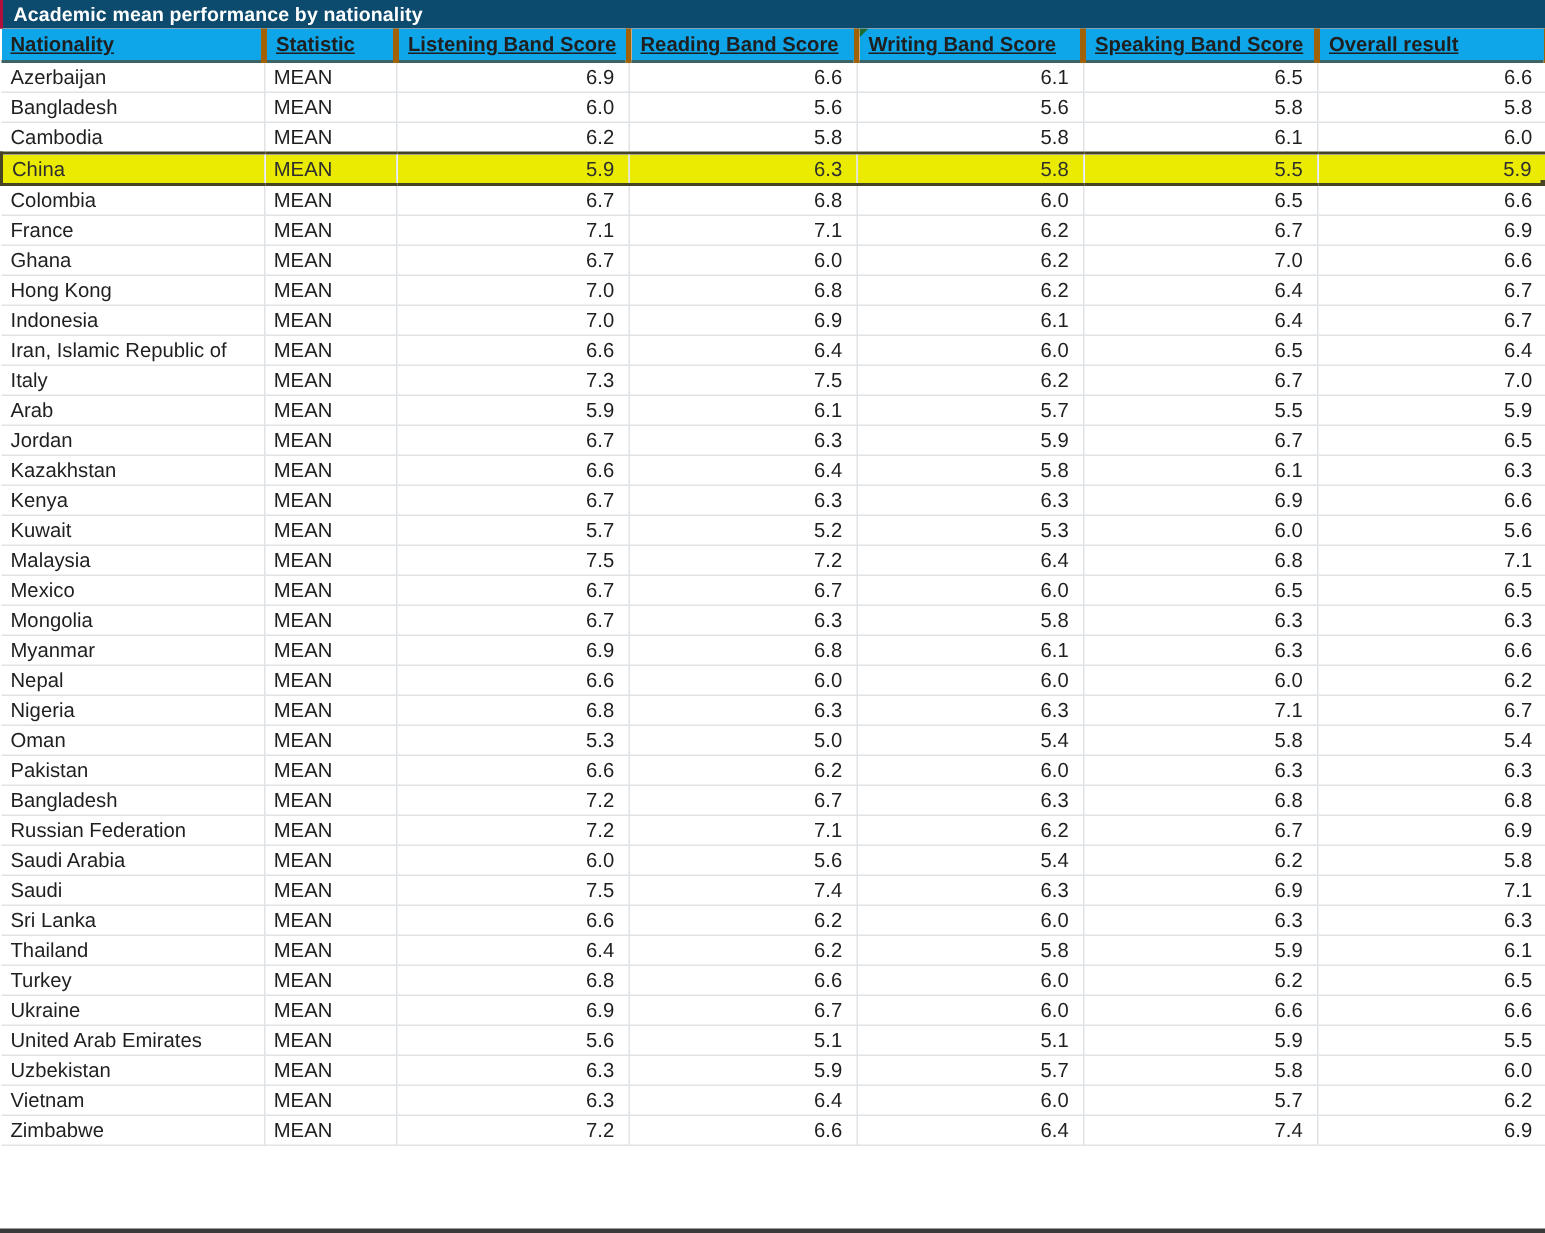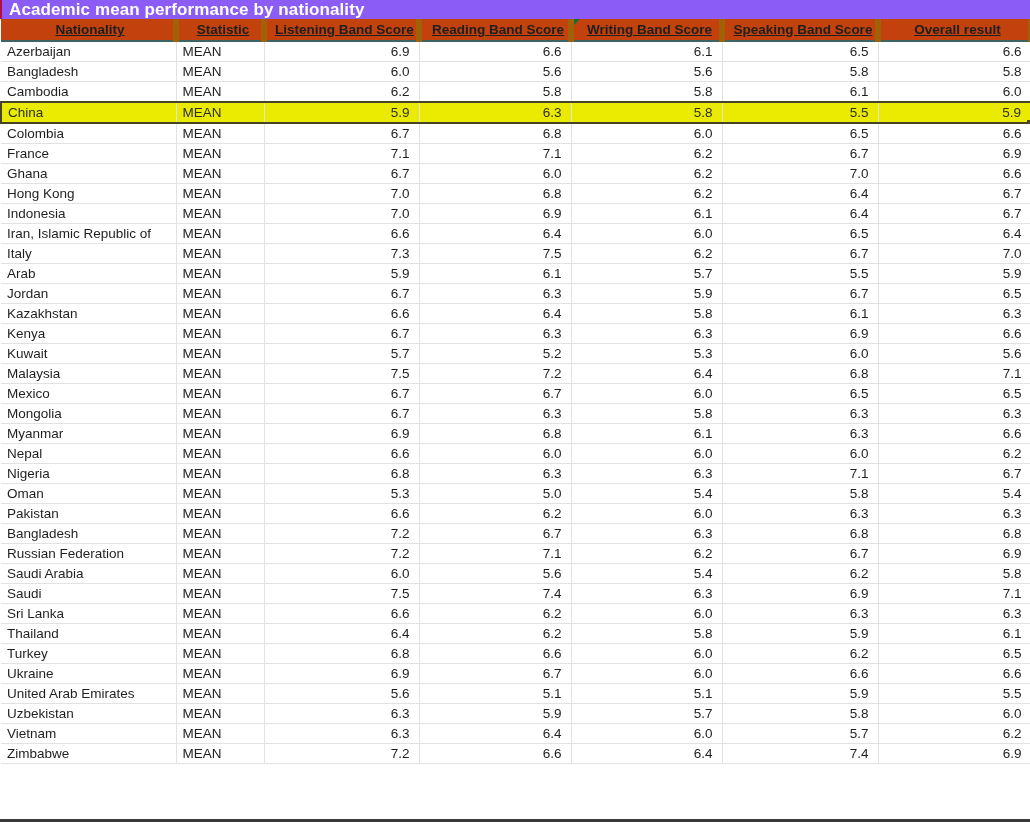--- a/index.html
+++ b/index.html
@@ -10,23 +10,23 @@
     overflow: hidden;
     background: #ffffff;
     font-family: "Liberation Sans", "DejaVu Sans", sans-serif;
     color: #1f1f1f;
   }
   #title-bar {
     position: absolute;
     top: 0; left: 0;
     width: 1030px;
     height: 19px;
-    background: #8b5cf6;
+    background: #0c4a6e;
     color: #ffffff;
-    font-size: 17px;
+    font-size: 13px;
     font-weight: bold;
     line-height: 19px;
     padding-left: 7px;
     box-sizing: border-box;
     border-left: 2px solid #b1103c;
     letter-spacing: 0.1px;
   }
   table {
     position: absolute;
     top: 19px; left: 0;
@@ -38,29 +38,29 @@
   col.c-nat { width: 175px; }
   col.c-stat { width: 88px; }
   col.c-listen { width: 155px; }
   col.c-read { width: 152px; }
   col.c-write { width: 151px; }
   col.c-speak { width: 156px; }
   col.c-overall { width: 153px; }
   th {
     height: 21px;
     font-weight: bold;
-    text-align: center;
+    text-align: left;
     text-decoration: underline;
     padding: 0 0 0 6px;
     border-bottom: 2px solid #3c6464;
-    border-right: 6px solid #a16207;
+    border-right: 4px solid #a16207;
     white-space: nowrap;
     overflow: hidden;
     position: relative;
-    background: #c2410c;
+    background: #0ea5e9;
   }
   td {
     height: 19px;
     padding: 0;
     border-bottom: 1px solid #dfe3e6;
     border-right: 1px solid #dfe3e6;
     white-space: nowrap;
     overflow: hidden;
     background: #ffffff;
   }

